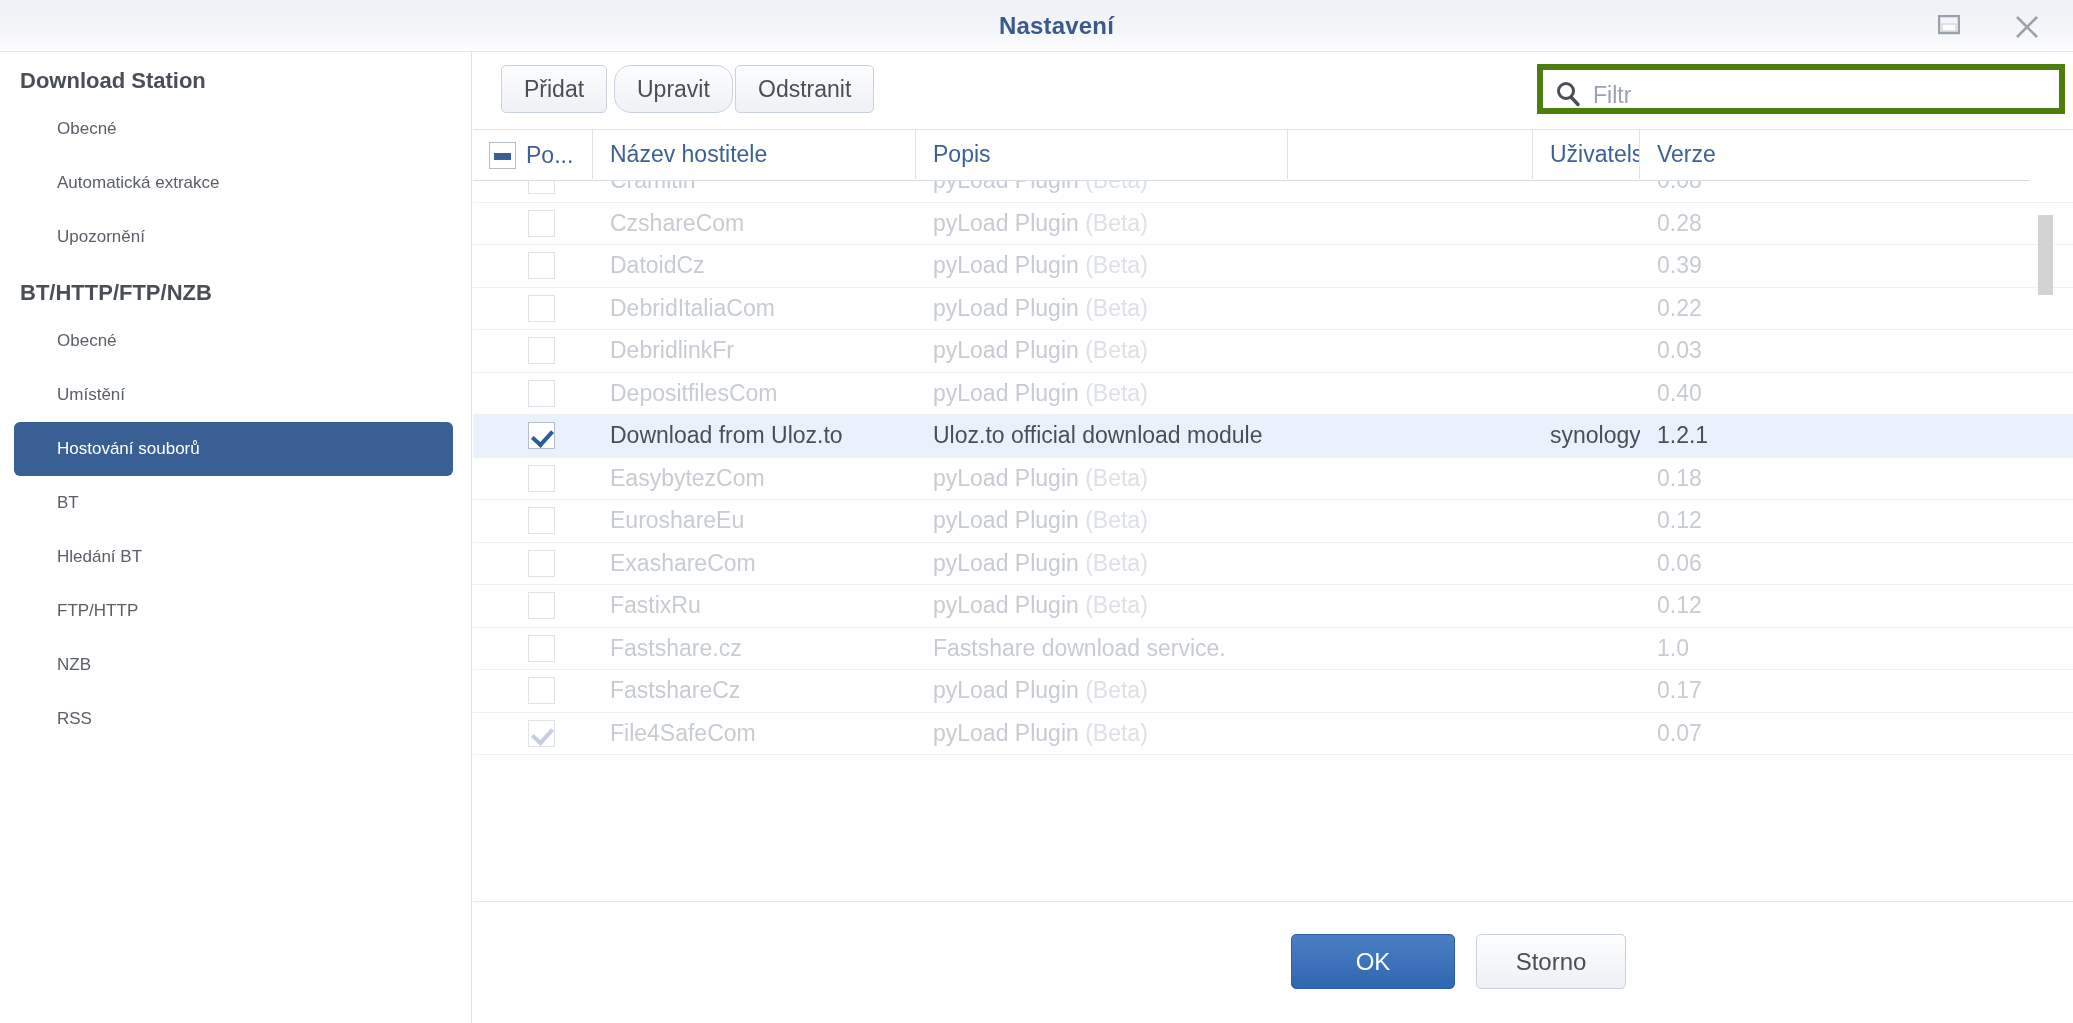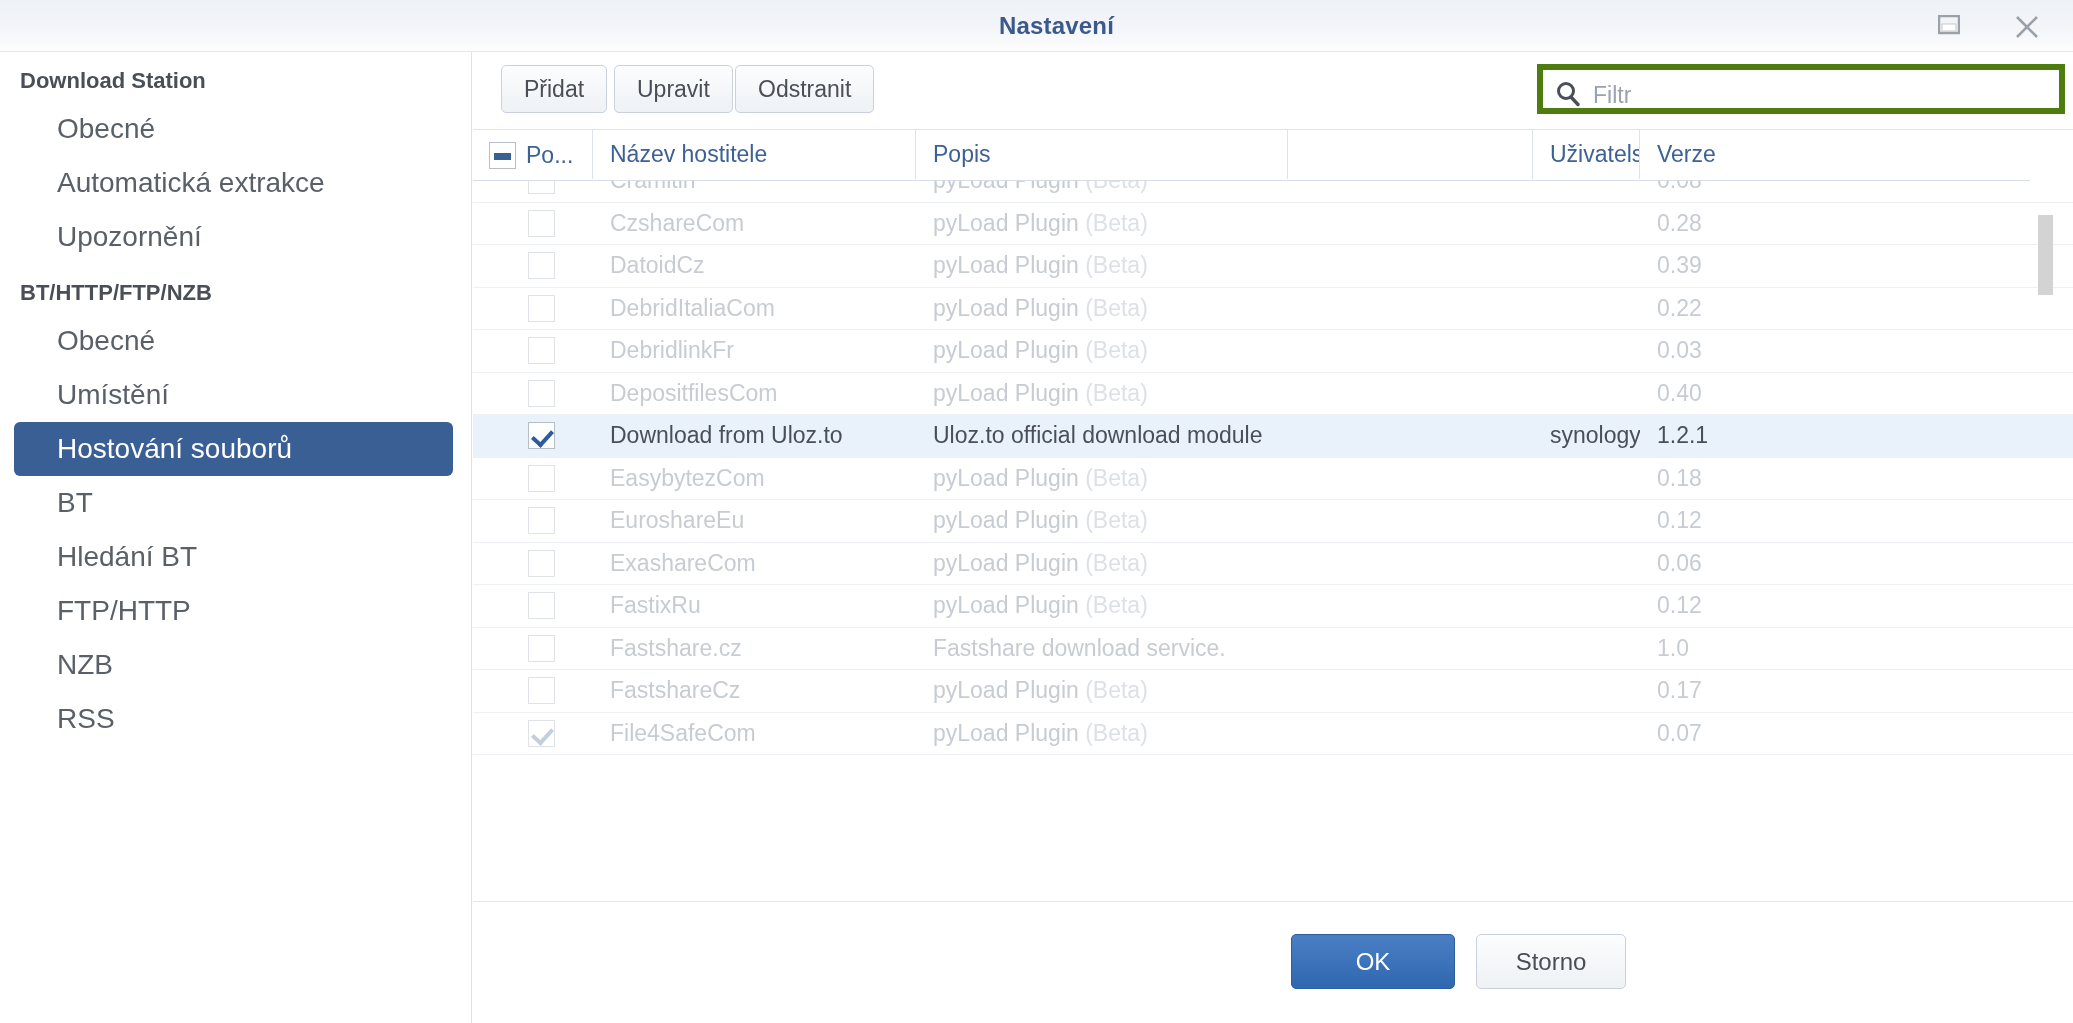--- a/index.html
+++ b/index.html
@@ -71,21 +71,21 @@
     height: 42px;
     line-height: 42px;
   }
   .side-group.g1 { margin-top: 8px; }
   .side-group.g2 { margin-top: 8px; }
   .side-item {
     height: 54px;
     line-height: 54px;
     margin: 0 18px 0 14px;
     padding-left: 43px;
-    font-size: 28px;
+    font-size: 17px;
     color: #5a6068;
     border-radius: 6px;
     cursor: pointer;
     white-space: nowrap;
     overflow: hidden;
   }
   .side-item.active {
     background: #3a5f94;
     color: #ffffff;
   }
@@ -117,21 +117,21 @@
     font-size: 23px;
     font-family: "Liberation Sans", sans-serif;
     cursor: pointer;
     padding: 0 22px;
     box-sizing: border-box;
     line-height: 46px;
     text-align: center;
     white-space: nowrap;
   }
   .tb-add    { left: 12px; margin-left: 16px; }
-  .tb-edit   { left: 141px; }
+  .tb-edit   { left: 141px; border-radius: 17px; }
   .tb-delete { left: 262px; }
 
   .filter-box {
     position: absolute;
     right: 8px; top: 12px;
     width: 528px;
     height: 50px;
     border: 6px solid #4d7c0f;
     background: #ffffff;
     box-sizing: border-box;

